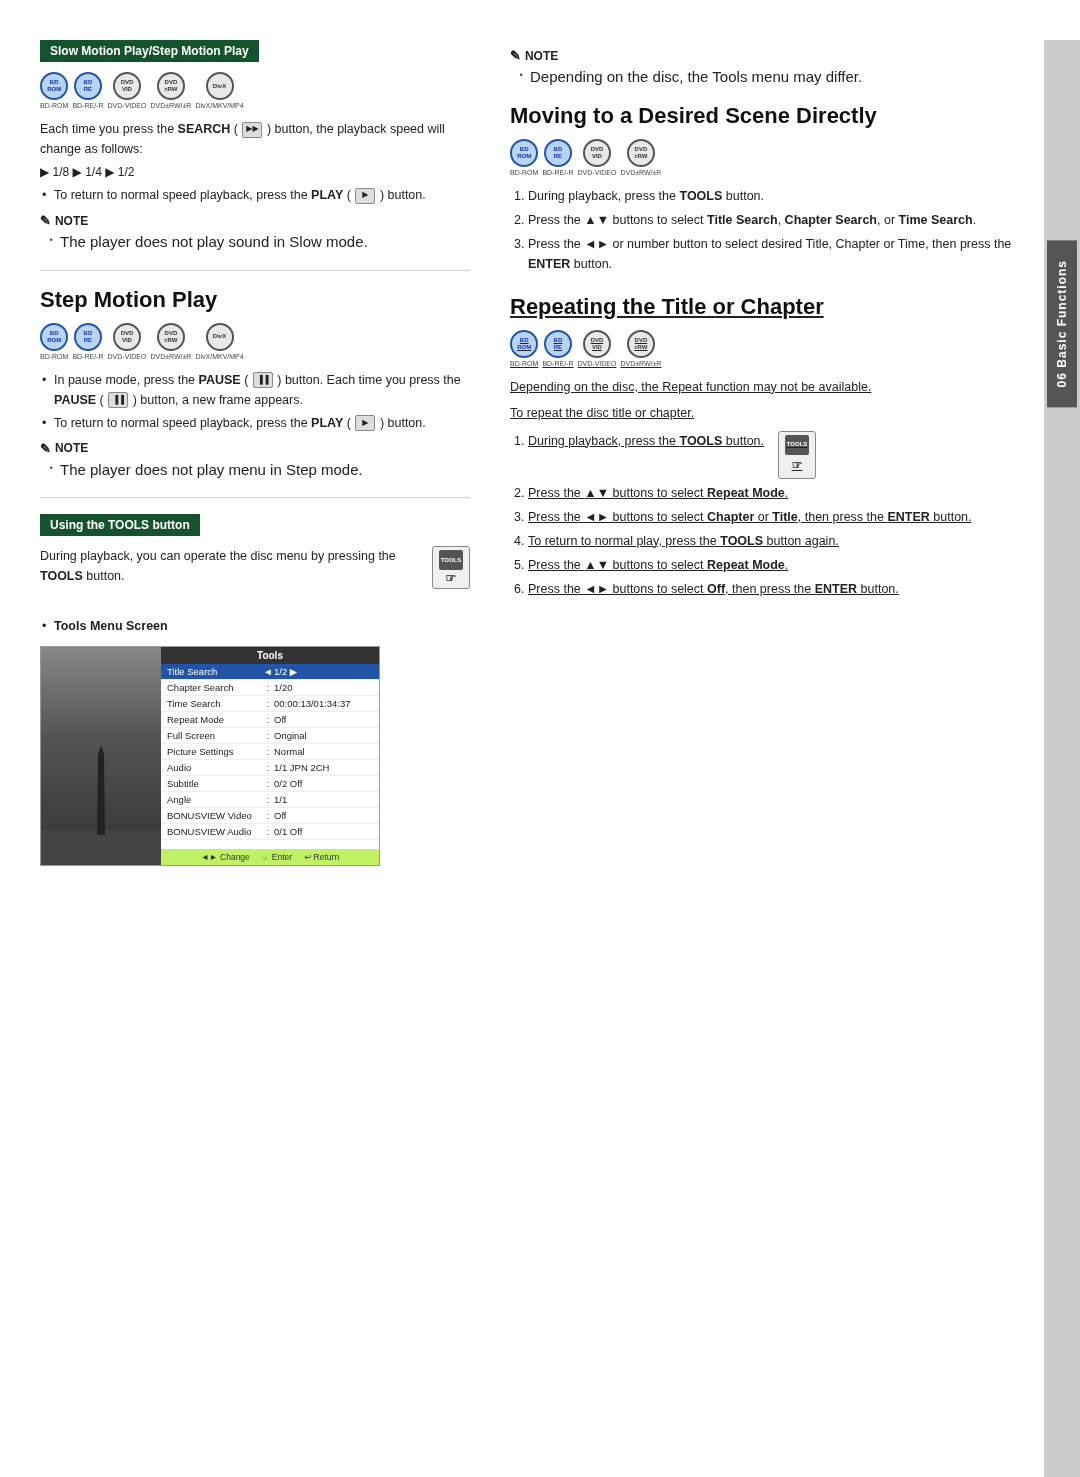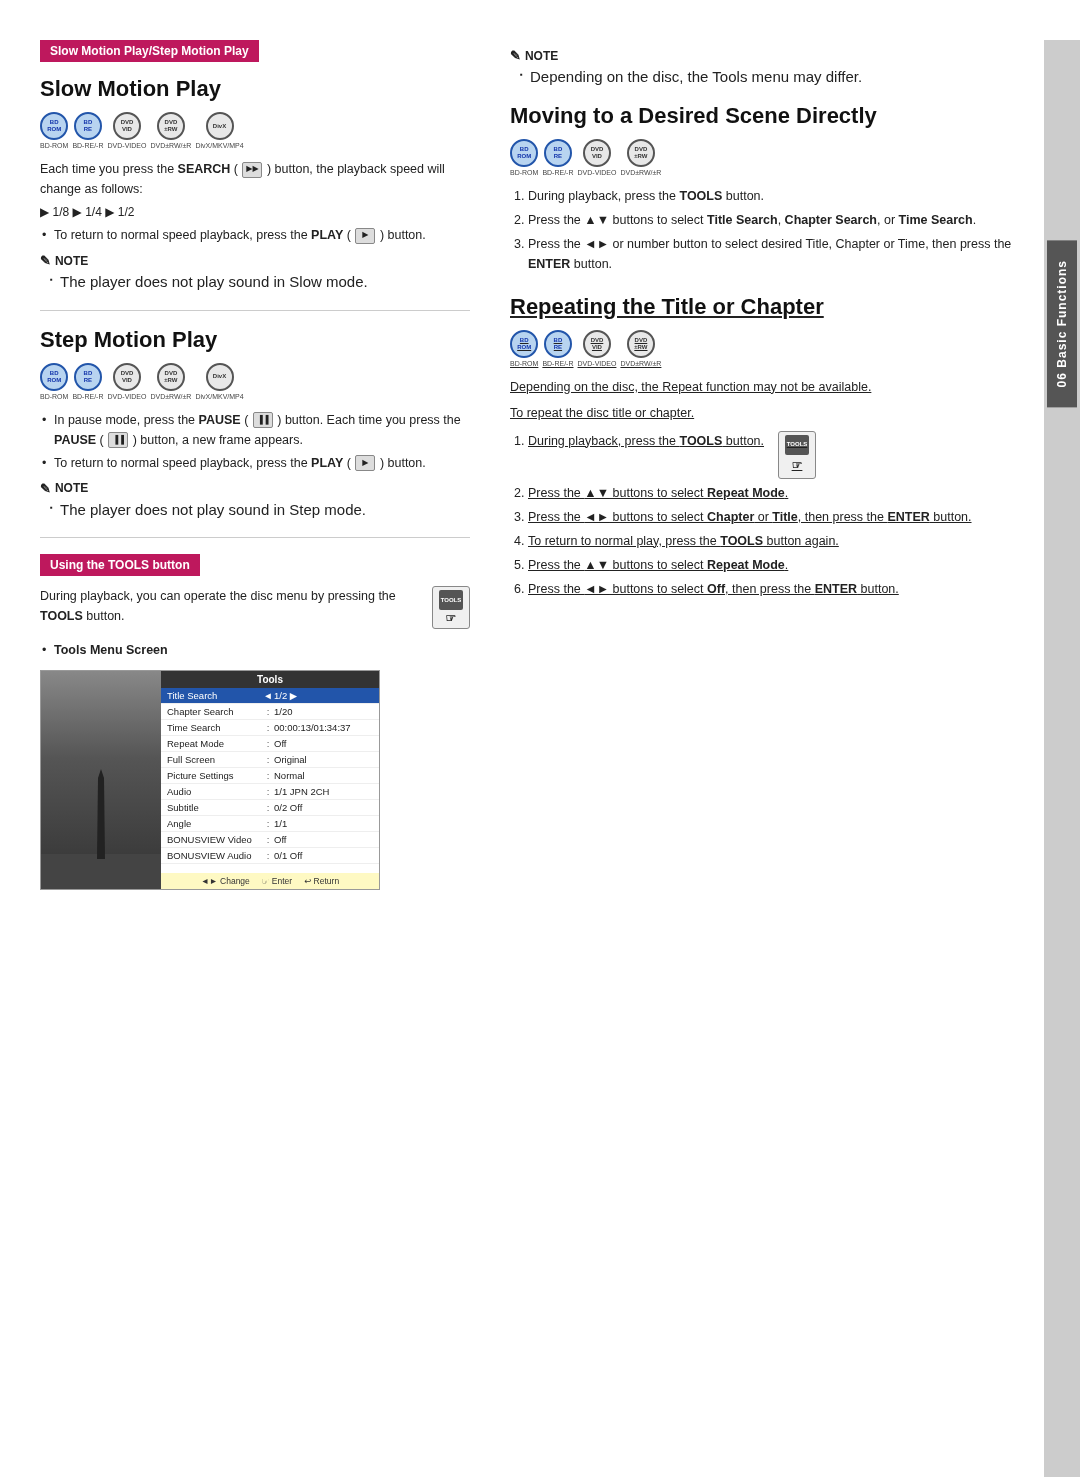--- a/index.html
+++ b/index.html
@@ -35,21 +35,21 @@
     }
 
     .right-column {
       flex: 1;
       padding-left: 10px;
       padding-right: 20px;
     }
 
     
     .section-header-bar {
-      background: #be185d;
+      background: #14532d;
       color: #fff;
       font-size: 12px;
       font-weight: bold;
       padding: 4px 10px;
       margin-bottom: 10px;
       display: inline-block;
     }
 
     
     .section-title {
@@ -340,21 +340,21 @@
       color: #fff;
     }
 
     .tools-menu-row.highlighted .tools-menu-row-label,
     .tools-menu-row.highlighted .tools-menu-row-value,
     .tools-menu-row.highlighted .tools-menu-row-sep {
       color: #fff;
     }
 
     .tools-menu-footer {
-      background: #fef9c3;
+      background: #bef264;
       display: flex;
       justify-content: center;
       gap: 12px;
       padding: 3px 6px;
       font-size: 8.5px;
       color: #333;
       margin-top: auto;
     }
 
     
@@ -398,21 +398,20 @@
 
     <div class="left-column">
 
       
       <div class="section-header-bar">
         <span>Slow Motion Play/Step Motion Play</span>
       </div>
 
       
       <div class="sub-section">
-        <h2 class="section-title">Slow Motion Play</h2>
 
         <div class="disc-icons-row">
           <div class="disc-icon">
             <div class="disc-circle blue">
                 <span style="font-size:6px;text-align:center;line-height:1.1;">BD<br>ROM</span>
               </div>
             <span class="disc-label">BD-ROM</span>
           </div>
           <div class="disc-icon">
             <div class="disc-circle blue">
@@ -502,34 +501,34 @@
           <li>In pause mode, press the <strong>PAUSE</strong> ( <span class="inline-btn">▐▐</span> ) button. Each time you press the <strong>PAUSE</strong> ( <span class="inline-btn">▐▐</span> ) button, a new frame appears.</li>
           <li>To return to normal speed playback, press the <strong>PLAY</strong> ( <span class="inline-btn">▶</span> ) button.</li>
         </ul>
 
         <div class="note-section">
           <div class="note-header">
             <span class="note-pencil">✎</span>
             <span>NOTE</span>
           </div>
           <ul class="note-list">
-            <li>The player does not play sound in Step mode.</li>
+            <li>The player does not play menu in Step mode.</li>
           </ul>
         </div>
       </div>
 
       <hr class="section-divider">
 
       
       <div class="sub-section">
         <div class="section-header-bar">
           <span>Using the TOOLS button</span>
         </div>
 
-        <div style="display:flex;align-items:flex-start;gap:10px;margin-bottom:8px;">
+        <div style="display:flex;align-items:flex-start;gap:10px;margin-bottom:24px;">
           <p class="content-text" style="flex:1;">
             During playback, you can operate the disc menu by pressing the <strong>TOOLS</strong> button.
           </p>
           <div class="tools-button-img">
             <div class="tools-icon-box">TOOLS</div>
             <div class="tools-hand">☞</div>
           </div>
         </div>
 
         <ul class="bullet-list">

